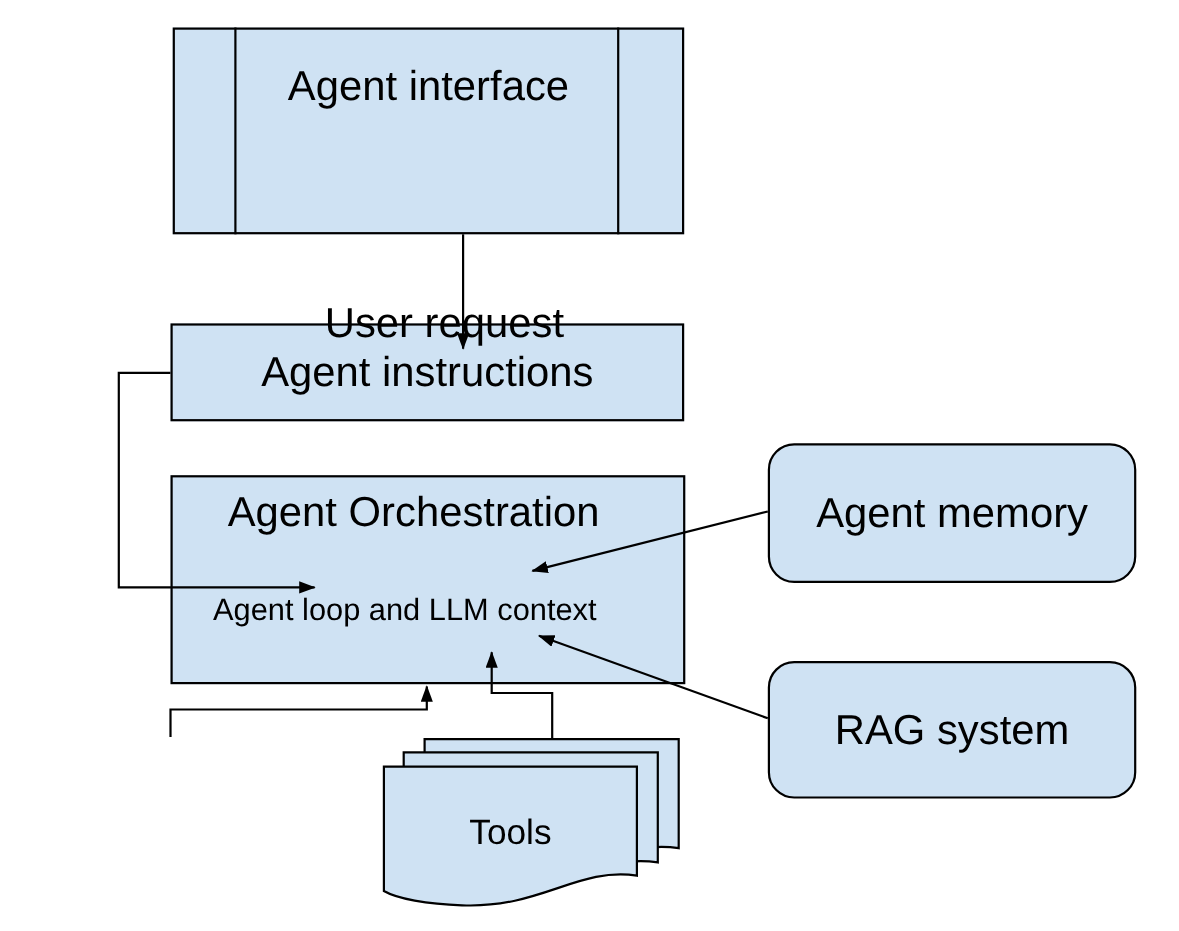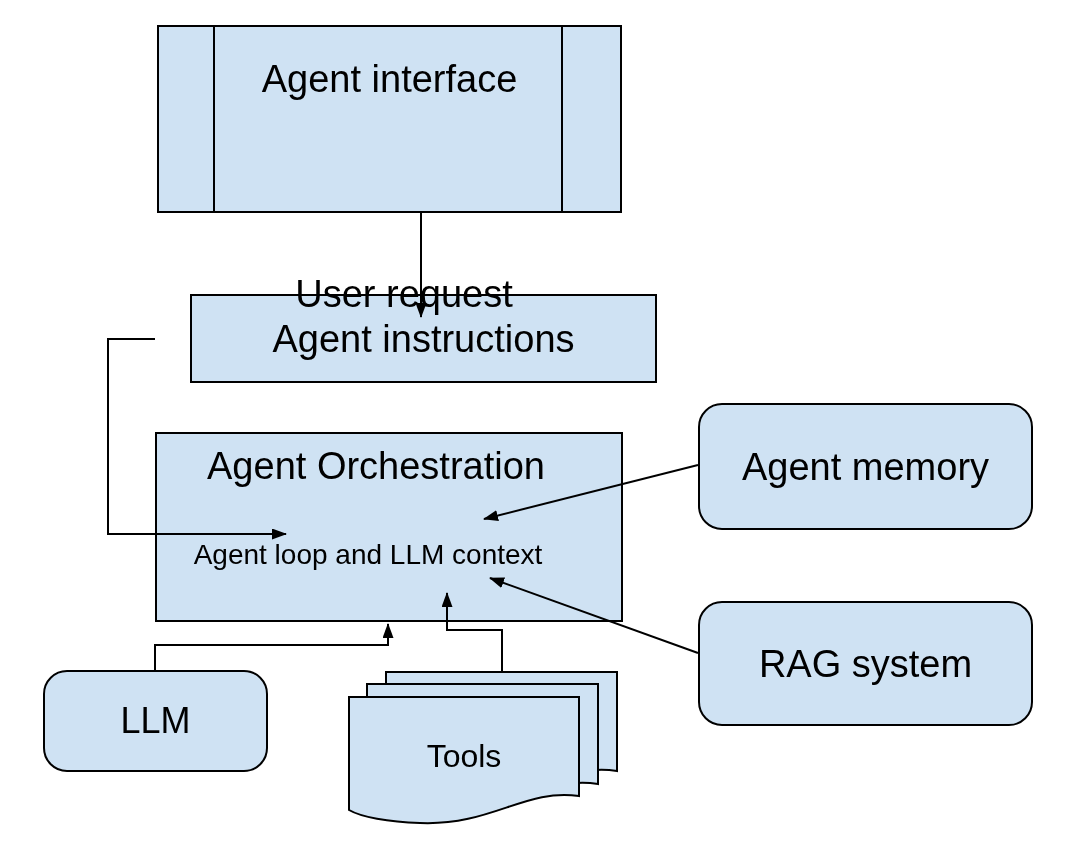--- a/index.html
+++ b/index.html
@@ -26,40 +26,37 @@
 <div class="canvas">
 
   <div class="node" style="left:157px;top:25px;width:465px;height:188px;">
     <div class="inner-bar" style="left:54px;"></div>
     <div class="inner-bar" style="right:57px;"></div>
     <div class="abs-line" style="top:30px;">Agent interface</div>
   </div>
 
   <div class="floating-label" style="left:254px;top:236px;width:300px;">User request</div>
 
-  <div class="node flexcenter" style="left:155px;top:294px;width:467px;height:89px;margin-left:35px;">
+  <div class="node flexcenter" style="left:155px;top:294px;width:467px;height:89px;">
     <span>Agent instructions</span>
   </div>
 
   <div class="node rounded flexcenter" style="left:698px;top:403px;width:335px;height:127px;">
     <span>Agent memory</span>
   </div>
 
   <div class="node" style="left:155px;top:432px;width:468px;height:190px;">
     <div class="abs-line" style="top:10px;left:-13px;">Agent Orchestration</div>
     <div class="abs-line small-text" style="top:104px;left:-21px;">Agent loop and LLM context</div>
   </div>
 
   <div class="node rounded flexcenter" style="left:698px;top:601px;width:335px;height:125px;">
     <span>RAG system</span>
   </div>
 
-  <div class="node rounded flexcenter" style="left:43px;top:670px;width:225px;height:102px;font-size:36px;">
-    <span>LLM</span>
-  </div>
 
   <svg class="overlay" width="1072" height="846" viewBox="0 0 1072 846">
     <defs>
       <marker id="ah" markerUnits="userSpaceOnUse" markerWidth="16" markerHeight="12" refX="14" refY="5.5" orient="auto">
         <path d="M0,0 L15,5.5 L0,11 Z" fill="#000000"></path>
       </marker>
     </defs>
 
     <path d="M421,213 L421,317" fill="none" stroke="#000000" stroke-width="2" marker-end="url(#ah)"></path>
 

